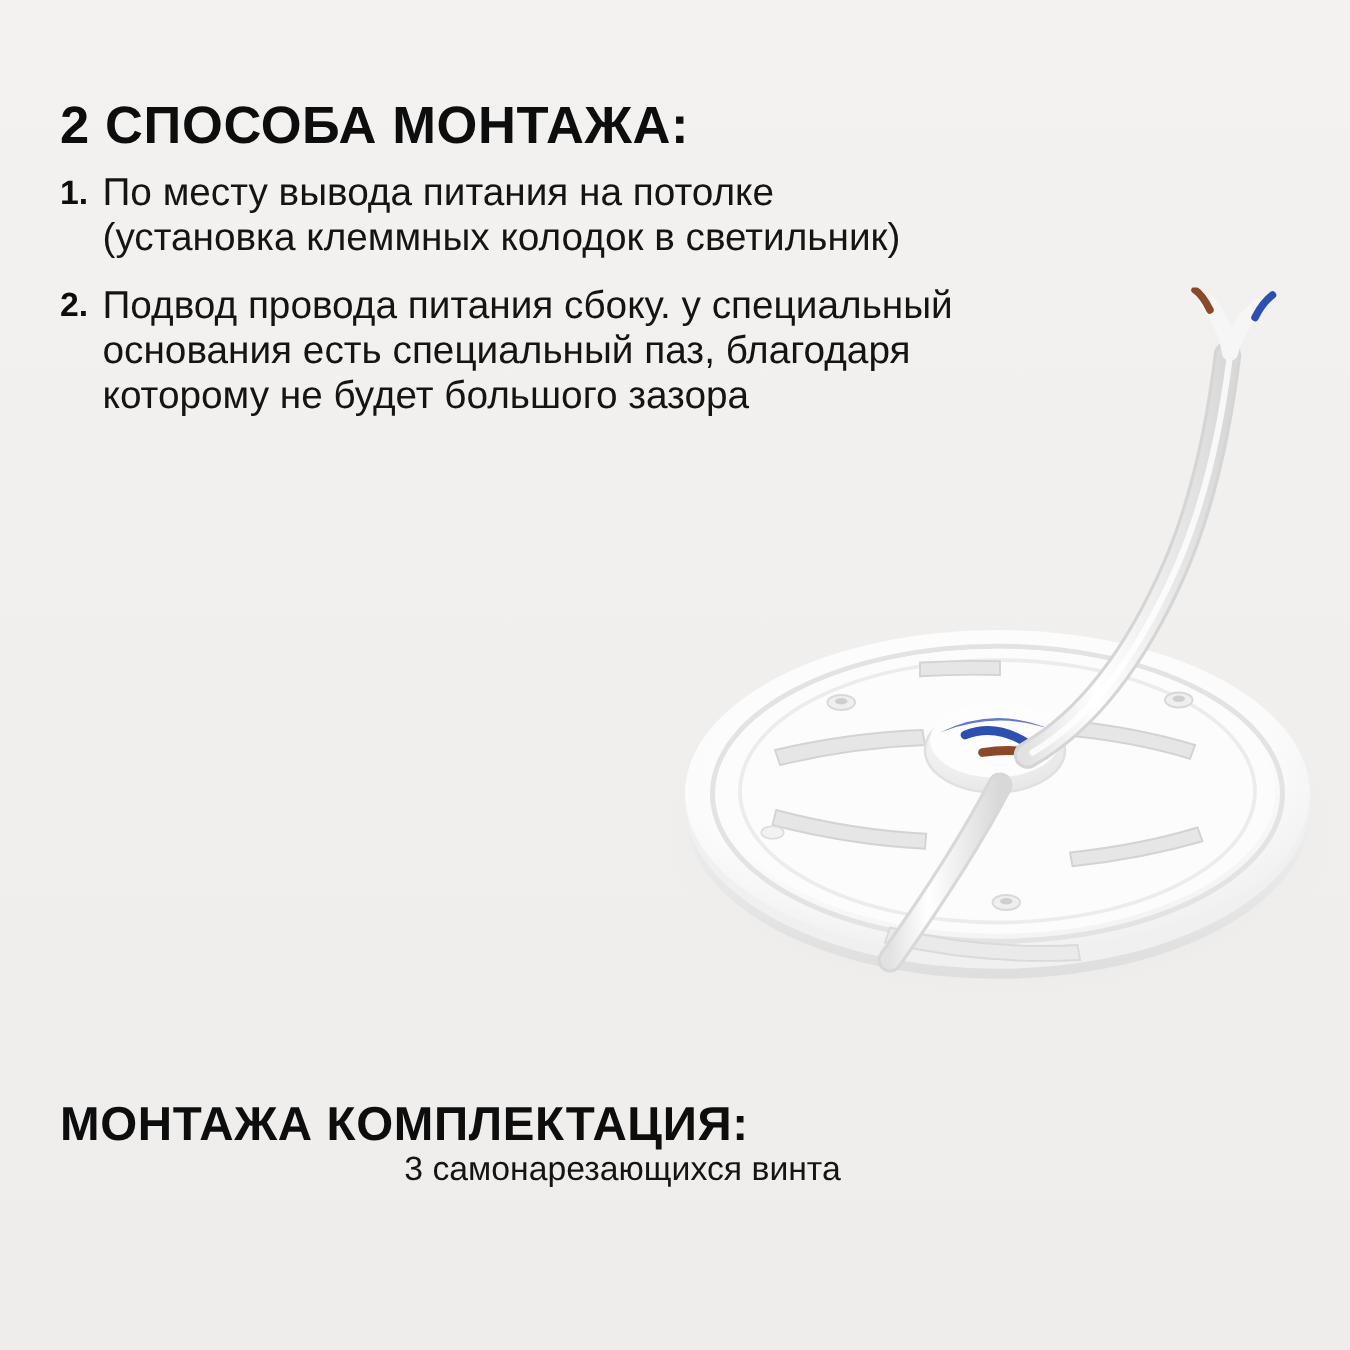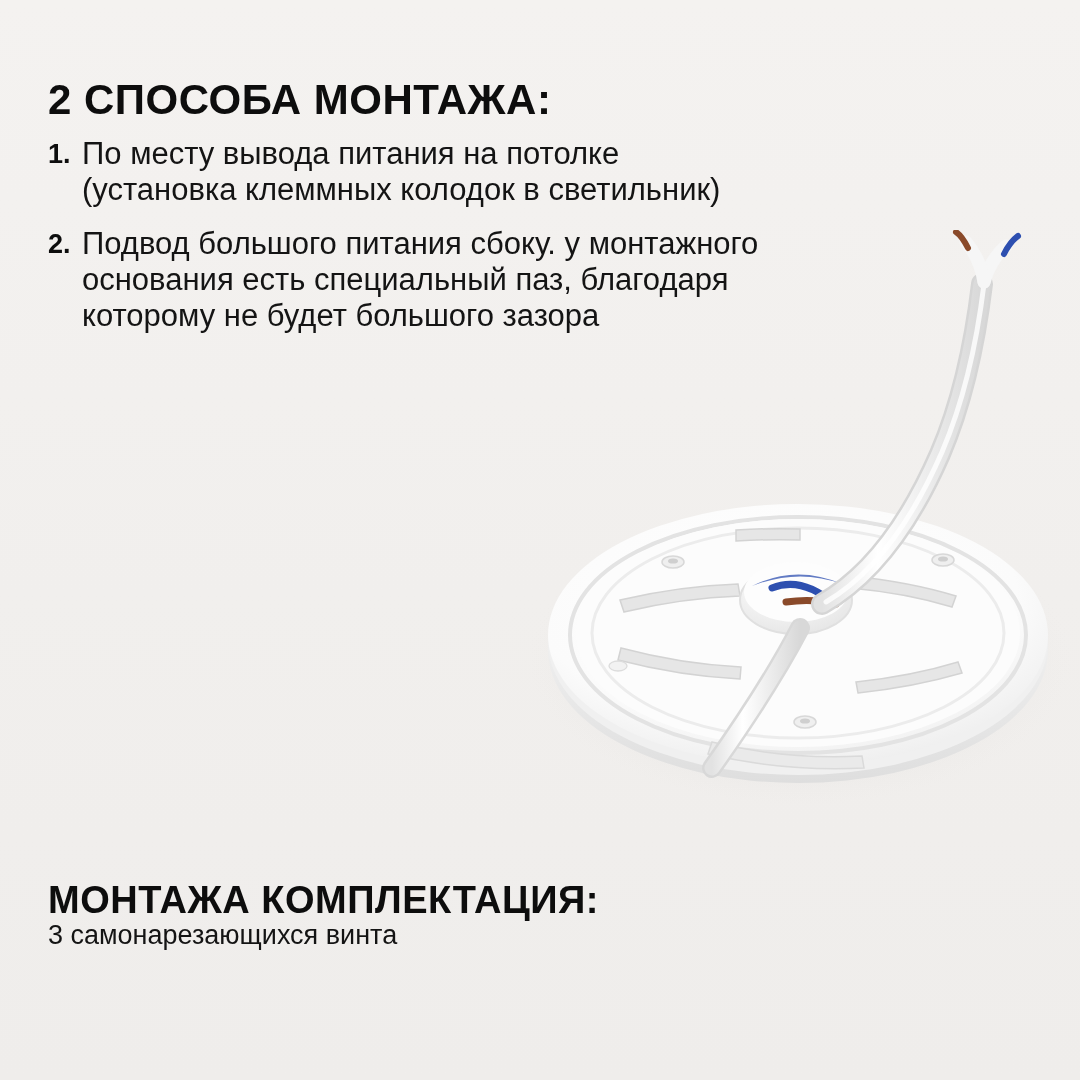--- a/index.html
+++ b/index.html
@@ -73,20 +73,21 @@
   .kit-list {
     position: absolute;
     left: 48px;
     top: 910px;
     width: 900px;
   }
   .kit-line {
     font-size: 27px;
     line-height: 50px;
     color: #141414;
+    text-align: center;
   }
 
   
   .photo {
     position: absolute;
     left: 500px;
     top: 230px;
     width: 580px;
     height: 620px;
   }
@@ -104,21 +105,21 @@
   <h1 class="heading" id="heading-mounting">2 СПОСОБА МОНТАЖА:</h1>
 
   <div class="list">
     <div class="list-item">
       <div class="list-num">1.</div>
       <div class="list-text">По месту вывода питания на потолке
 (установка клеммных колодок в светильник)</div>
     </div>
     <div class="list-item">
       <div class="list-num">2.</div>
-      <div class="list-text">Подвод большого питания сбоку. у монтажного
+      <div class="list-text">Подвод провода питания сбоку. у специальный
 основания есть специальный паз, благодаря
 которому не будет большого зазора</div>
     </div>
   </div>
 
   <div class="photo">
     <svg viewBox="0 0 580 620" xmlns="http://www.w3.org/2000/svg" aria-hidden="true">
       <defs>
         <radialGradient id="plateGrad" cx="45%" cy="35%" r="75%">
           <stop offset="0%" stop-color="#ffffff"></stop>

